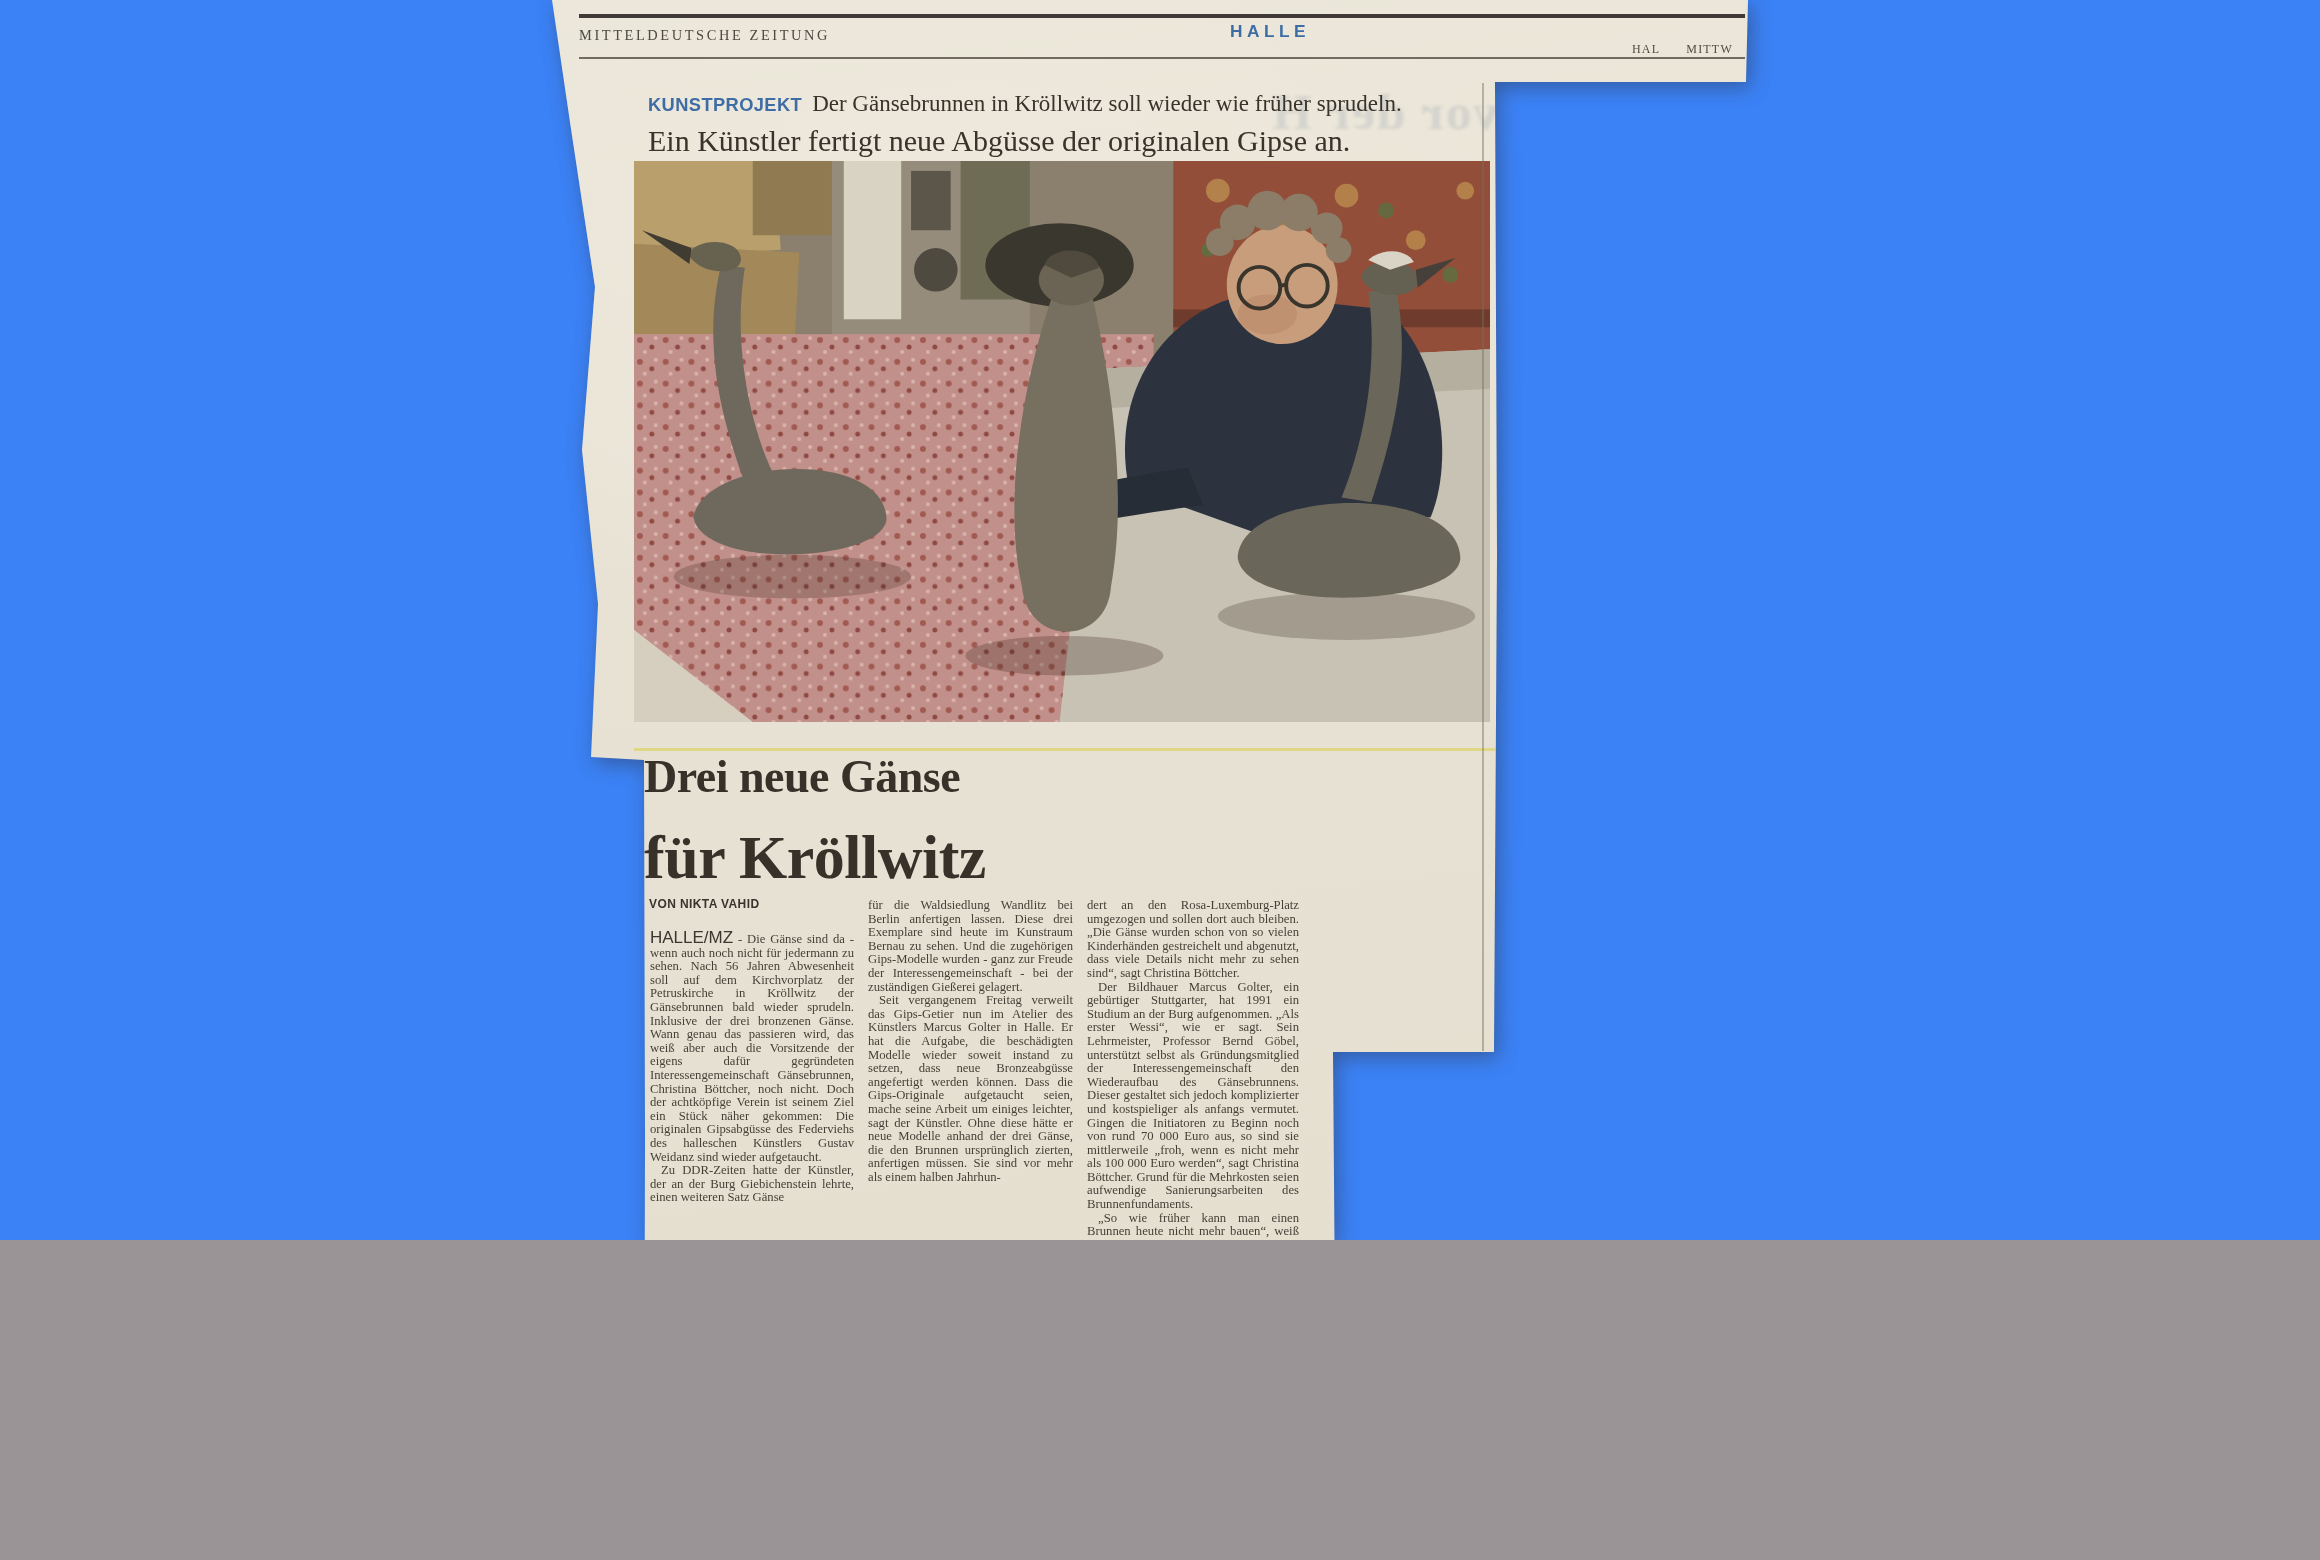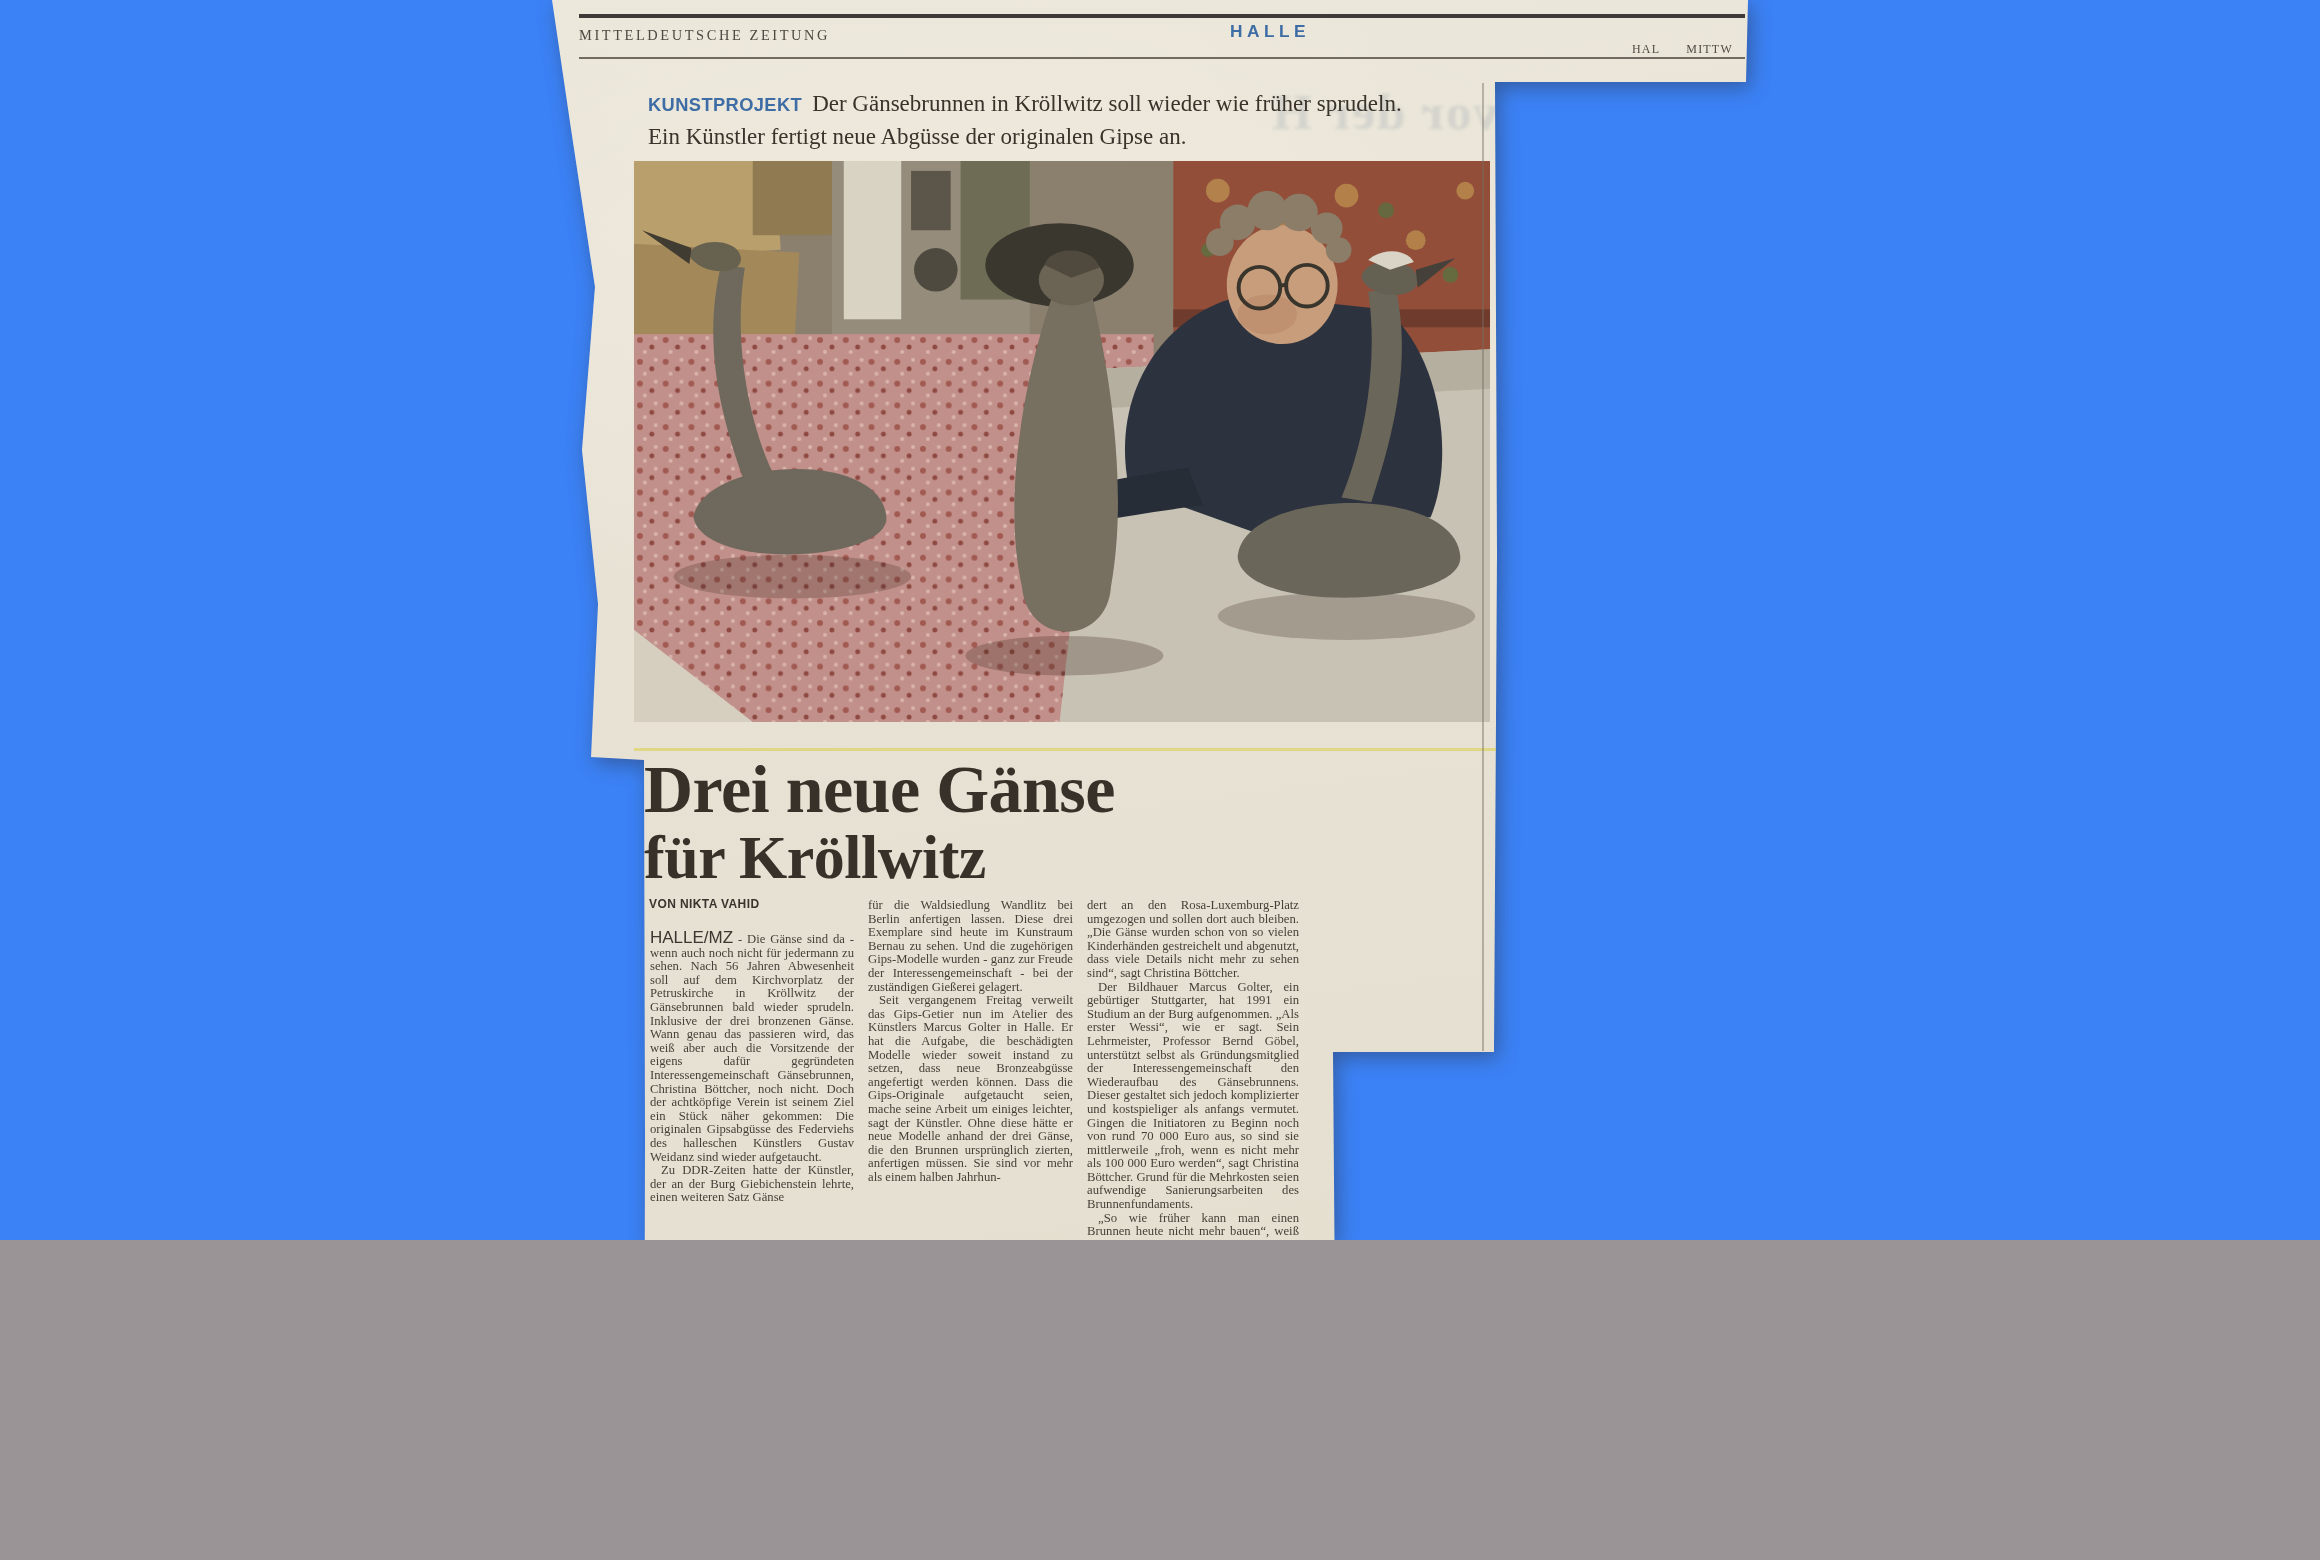--- a/index.html
+++ b/index.html
@@ -23,36 +23,36 @@
     font-weight:bold;font-size:17.3px;letter-spacing:4.5px;color:#3e6da6;}
   .mast-right{position:absolute;left:1632px;top:42px;font-size:12px;letter-spacing:1.2px;color:#514b44;}
   .mast-right span{margin-right:26px;}
   
   .ghost1{position:absolute;left:1119px;top:83px;width:446px;font-weight:bold;font-size:51px;
     color:rgba(88,108,142,.15);transform:scaleX(-1);filter:blur(1.6px);letter-spacing:2px;}
   .ghost2{position:absolute;left:1119px;top:1525px;font-weight:bold;font-size:38px;
     color:rgba(95,105,130,.12);transform:scaleX(-1);filter:blur(1.5px);}
   
   .lede1{position:absolute;left:648px;top:91px;width:851px;font-size:23px;color:#39332c;}
-  .lede2{position:absolute;left:648px;top:124px;width:851px;font-size:23px;color:#39332c;}
+  .lede2{position:absolute;left:648px;top:124px;width:851px;font-size:30px;color:#39332c;}
   .kicker{font-family:"Liberation Sans",sans-serif;font-weight:bold;font-size:18.3px;
     color:#3e6da6;letter-spacing:0.4px;margin-right:10px;}
   
   .main-photo{position:absolute;left:634px;top:161px;width:856px;height:561px;overflow:hidden;}
   .main-photo svg{display:block;width:100%;height:100%;}
   .main-caption{position:absolute;left:634px;top:727px;width:857px;display:flex;
     align-items:baseline;font-family:"Liberation Sans",sans-serif;}
   .main-caption .cap{font-weight:bold;font-size:14px;color:#332e28;}
   .main-caption .credit{margin-left:auto;font-size:10.4px;color:#958d7f;letter-spacing:0.3px;white-space:nowrap;}
   .yellow-bar-a{position:absolute;left:634px;top:748px;width:871px;height:3px;
     background:rgba(216,206,52,.5);}
   .yellow-bar-b{position:absolute;left:1071px;top:1514px;width:246px;height:3px;
     background:rgba(216,206,52,.6);}
   
-  .hl1{position:absolute;left:644px;top:750px;font-weight:bold;font-size:68px;letter-spacing:-0.5px;color:#37312a;}
+  .hl1{position:absolute;left:644px;top:750px;font-weight:bold;font-size:46px;letter-spacing:-0.5px;color:#37312a;}
   .hl2{position:absolute;left:644px;top:822px;font-weight:bold;font-size:62px;letter-spacing:-0.5px;color:#37312a;}
   .byline{position:absolute;left:649px;top:897px;font-family:"Liberation Sans",sans-serif;
     font-weight:bold;font-size:12px;letter-spacing:0.4px;color:#39342e;}
   
   .col{position:absolute;font-size:12.7px;line-height:13.6px;color:#453f37;text-align:justify;}
   .col p{margin:0;}
   .col p.ind{text-indent:11px;}
   #col1{left:650px;top:931px;width:204px;}
   #col2{left:868px;top:899px;width:205px;}
   #col3{left:1087px;top:899px;width:212px;}

